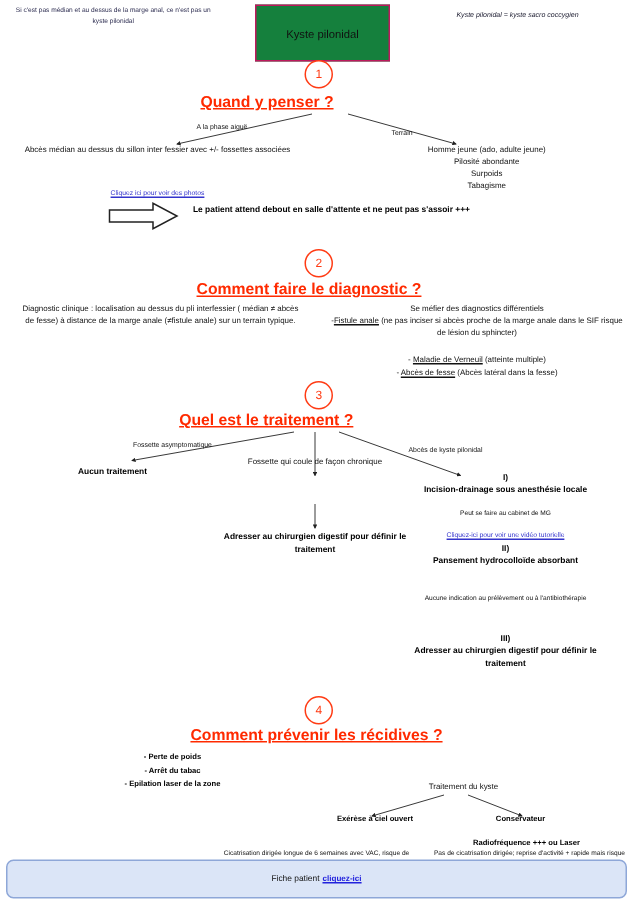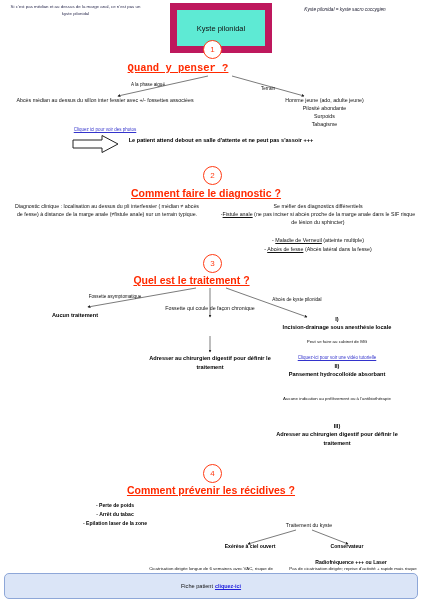--- a/index.html
+++ b/index.html
@@ -31,22 +31,22 @@
     color: #2b2b4f;
   }
   .note-italic {
     font-size: 4.7px;
     line-height: 1.5;
     text-align: center;
     font-style: italic;
     color: #1a1a2e;
   }
   .titlebox {
-    border: 7px solid #be185d;
-    background: #5eead4;
+    border: 1px solid #be185d;
+    background: #15803d;
     display: flex;
     align-items: center;
     justify-content: center;
     text-align: center;
     font-size: 7.5px;
     color: #111111;
   }
   .step-num {
     width: 17px;
     height: 17px;
@@ -165,21 +165,21 @@
   <div class="abs note" style="left:8px; top:4px; width:135px;">Si c'est pas médian et au dessus de la marge anal, ce n'est pas un kyste pilonidal</div>
 
   <div class="abs titlebox" style="left:170px; top:3px; width:88px; height:36px;">
     <span>Kyste pilonidal</span>
   </div>
 
   <div class="abs note-italic" style="left:272px; top:6px; width:146px;">Kyste pilonidal = kyste sacro coccygien</div>
 
   <div class="abs step-num" style="left:203px; top:40px;">1</div>
 
-  <div class="abs step-title" style="left:0px; top:62px; width:356px;font-family:Liberation Mono, monospace;">Quand y penser ?</div>
+  <div class="abs step-title" style="left:0px; top:62px; width:356px;">Quand y penser ?</div>
 
   <div class="abs small-label" style="left:108px; top:82px; width:80px;">A la phase aiguë</div>
 
   <div class="abs small-label" style="left:228px; top:86px; width:80px;">Terrain</div>
 
   <div class="abs body-text" style="left:10px; top:96px; width:190px;">Abcès médian au dessus du sillon inter fessier avec +/- fossettes associées</div>
 
   <div class="abs" style="left:10px; top:117px; width:190px; text-align:center;">
     <span class="link">Cliquez ici pour voir des photos</span>
   </div>
@@ -210,21 +210,21 @@
   <div class="abs body-text" style="left:218px; top:236px; width:200px;">
     <span>- </span><span class="u">Maladie de Verneuil</span><span> (atteinte multiple)</span>
   </div>
 
   <div class="abs body-text" style="left:218px; top:245px; width:200px;">
     <span>- </span><span class="u">Abcès de fesse</span><span> (Abcès latéral dans la fesse)</span>
   </div>
 
   <div class="abs step-num" style="left:203px; top:254px;">3</div>
 
-  <div class="abs step-title" style="left:0px; top:274px; width:355px;margin-left:14px;">Quel est le traitement ?</div>
+  <div class="abs step-title" style="left:0px; top:274px; width:355px;">Quel est le traitement ?</div>
 
   <div class="abs small-label" style="left:55px; top:294px; width:120px;">Fossette asymptomatique</div>
 
   <div class="abs body-text" style="left:160px; top:304px; width:100px;">Fossette qui coule de façon chronique</div>
 
   <div class="abs small-label" style="left:242px; top:297px; width:110px;">Abcès de kyste pilonidal</div>
 
   <div class="abs bold-text" style="left:20px; top:311px; width:110px;">Aucun traitement</div>
 
   <div class="abs bold-text" style="left:145px; top:354px; width:130px;">Adresser au chirurgien digestif pour définir le traitement</div>

